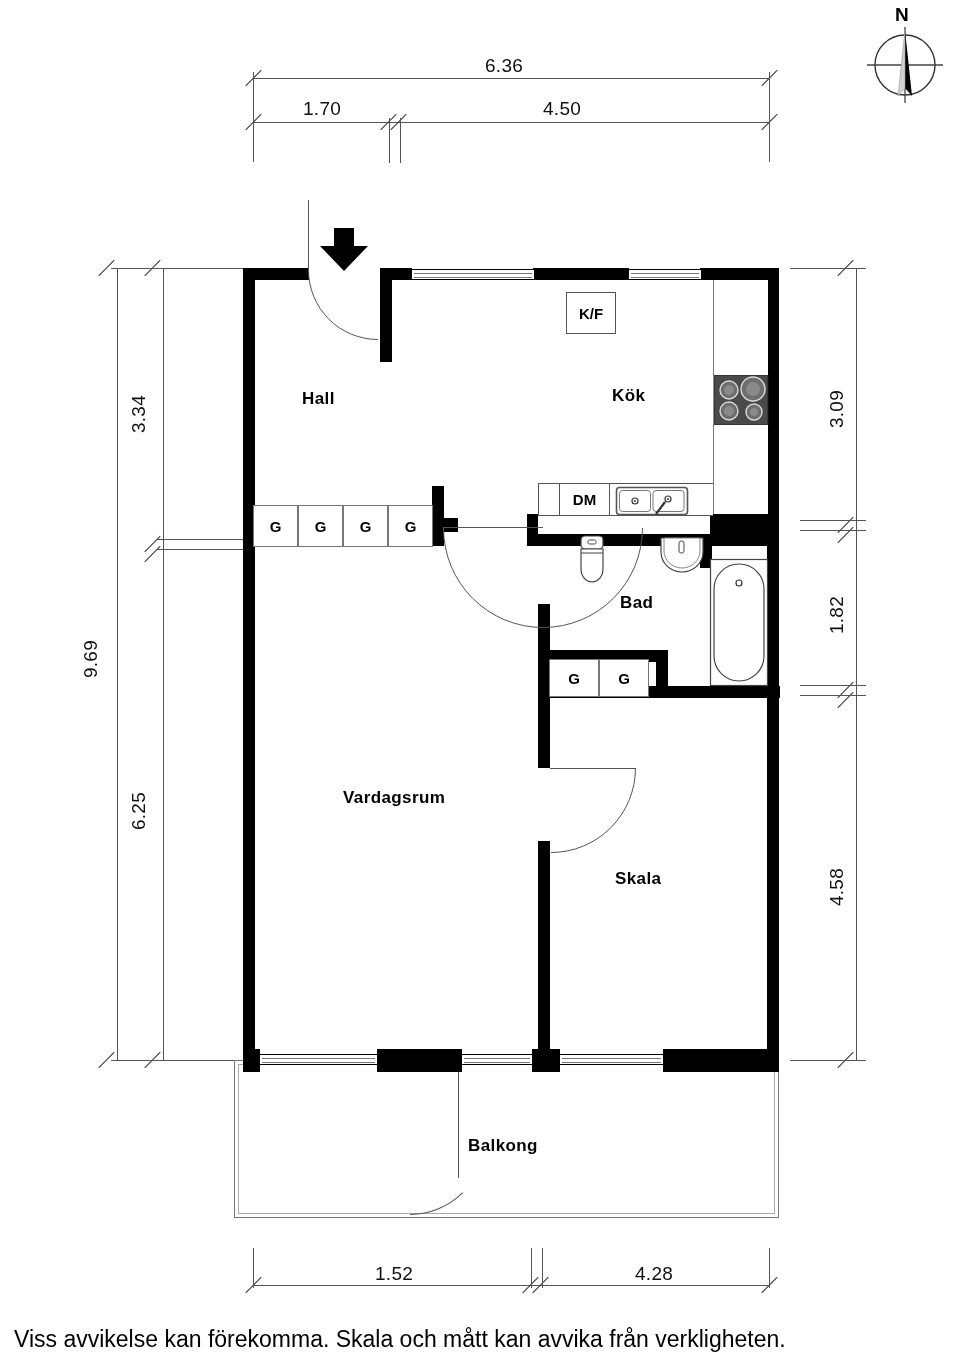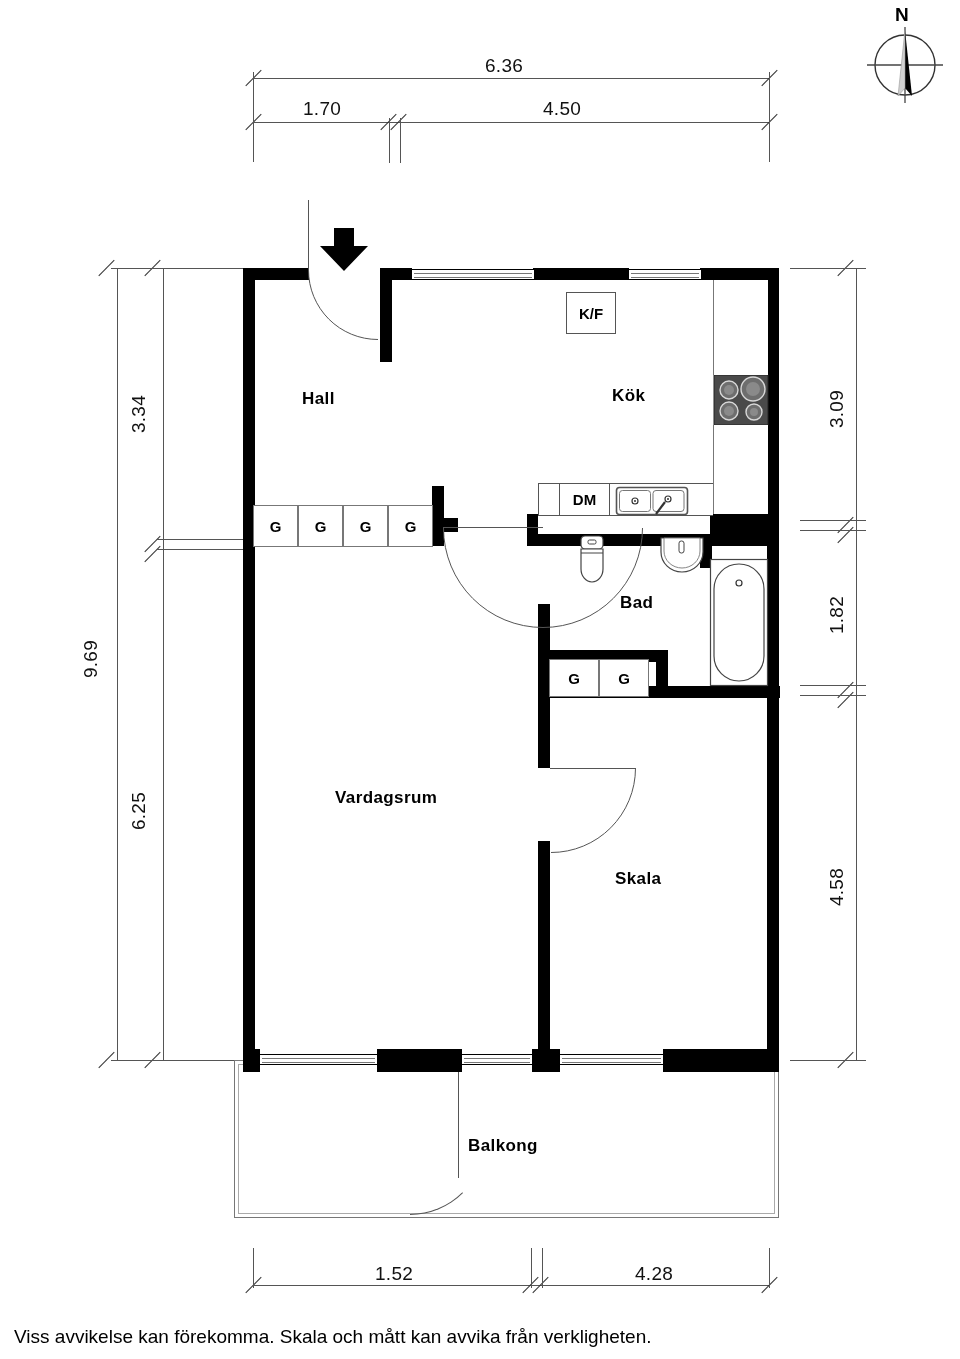--- a/index.html
+++ b/index.html
@@ -43,21 +43,21 @@
 
   
   .arc{position:absolute;border:1px solid #555;border-radius:50%;box-sizing:border-box;}
 
   
   .balcony{position:absolute;border:1px solid #777;box-sizing:border-box;background:#fff;}
   .balcony-in{position:absolute;inset:3px;border:1px solid #aaa;box-sizing:border-box;}
 
   
   .compass{position:absolute;}
-  .caption{position:absolute;font-size:19px;color:#000;white-space:nowrap;}
+  .caption{position:absolute;font-size:23px;color:#000;white-space:nowrap;}
   svg{display:block;overflow:visible;}
 </style>
 </head>
 <body>
 
 <div class="stage">
 
   <div class="compass" style="left:855px;top:8px;width:100px;height:95px;">
     <svg width="100" height="95" viewBox="0 0 100 95">
       <circle cx="50" cy="57" r="30" fill="none" stroke="#333" stroke-width="1.4"></circle>
@@ -199,21 +199,21 @@
 
   <div class="wall" style="left:538px;top:650px;width:130px;height:12px;"></div>
   <div class="wall" style="left:656px;top:650px;width:12px;height:46px;"></div>
   <div class="wall" style="left:538px;top:686px;width:242px;height:12px;"></div>
 
   <div class="wall" style="left:700px;top:546px;width:12px;height:22px;"></div>
 
   <div class="roomlabel" style="left:302px;top:389px;">Hall</div>
   <div class="roomlabel" style="left:612px;top:386px;">Kök</div>
   <div class="roomlabel" style="left:620px;top:593px;">Bad</div>
-  <div class="roomlabel" style="left:335px;top:788px;">Vardagsrum</div>
+  <div class="roomlabel" style="left:343px;top:788px;">Vardagsrum</div>
   <div class="roomlabel" style="left:615px;top:869px;">Skala</div>
 
   <div class="closet" style="left:253px;top:505px;width:45px;height:42px;">G</div>
   <div class="closet" style="left:298px;top:505px;width:45px;height:42px;">G</div>
   <div class="closet" style="left:343px;top:505px;width:45px;height:42px;">G</div>
   <div class="closet" style="left:388px;top:505px;width:45px;height:42px;">G</div>
 
   <div class="closet" style="left:549px;top:659px;width:50px;height:38px;">G</div>
   <div class="closet" style="left:599px;top:659px;width:50px;height:38px;">G</div>
 

